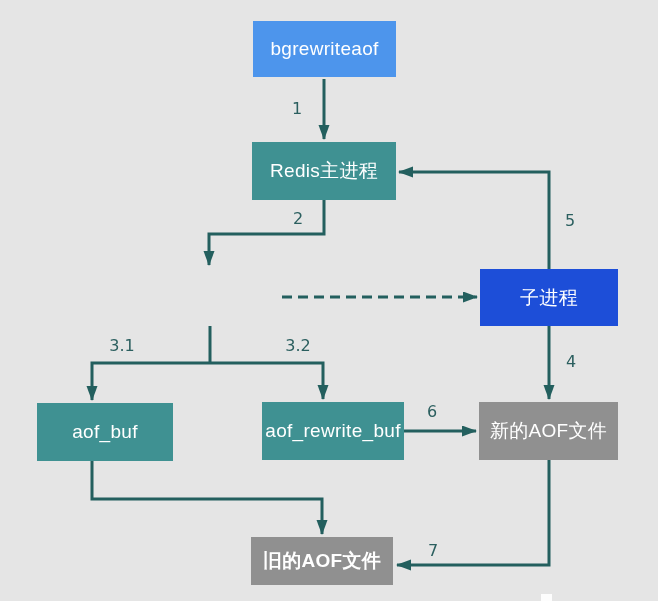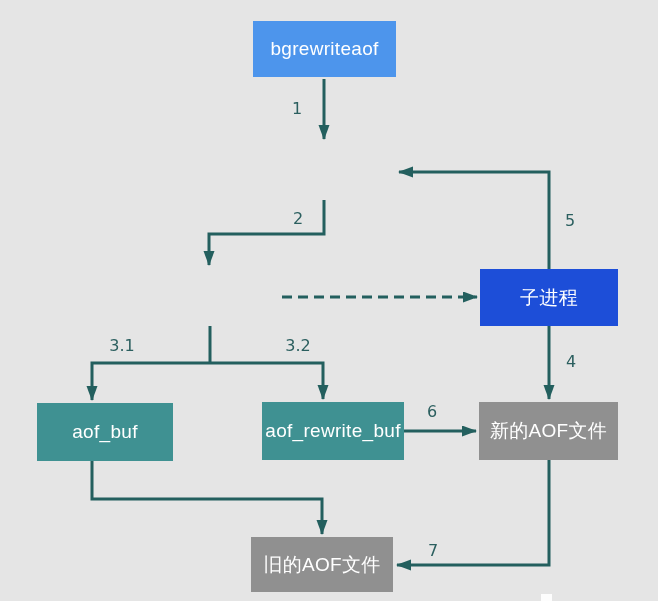--- a/index.html
+++ b/index.html
@@ -91,39 +91,42 @@
 
     <path class="edge" d="M92,461 L92,499 L322,499 L322,534" marker-end="url(#arrow)"></path>
 
     <path class="edge" d="M549,460 L549,565 L397,565" marker-end="url(#arrow)"></path>
   </svg>
 
   <div class="node blue" style="left:253px; top:21px; width:143px; height:56px;">
     <span>bgrewriteaof</span>
   </div>
 
+  <div class="node teal" style="left:252px; top:142px; width:144px; height:58px;">
+    <span>Redis主进程</span>
+  </div>
 
 
   <div class="node red" style="left:480px; top:269px; width:138px; height:57px;">
     <span>子进程</span>
   </div>
 
   <div class="node teal" style="left:21px; top:403px; width:136px; height:58px;margin-left:16px;">
     <span>aof_buf</span>
   </div>
 
   <div class="node teal" style="left:262px; top:402px; width:142px; height:58px;">
     <span>aof_rewrite_buf</span>
   </div>
 
   <div class="node gray" style="left:479px; top:402px; width:139px; height:58px;">
     <span>新的AOF文件</span>
   </div>
 
-  <div class="node gray" style="left:251px; top:537px; width:142px; height:55px;">
+  <div class="node gray" style="left:251px; top:537px; width:142px; height:48px;font-weight:bold;">
     <span>旧的AOF文件</span>
   </div>
 
   <span class="edge-label" style="left:297px; top:108px;">1</span>
   <span class="edge-label" style="left:298px; top:218px;">2</span>
   <span class="edge-label" style="left:122px; top:345px;">3.1</span>
   <span class="edge-label" style="left:298px; top:345px;">3.2</span>
   <span class="edge-label" style="left:571px; top:361px;">4</span>
   <span class="edge-label" style="left:570px; top:220px;">5</span>
   <span class="edge-label" style="left:432px; top:411px;">6</span>

